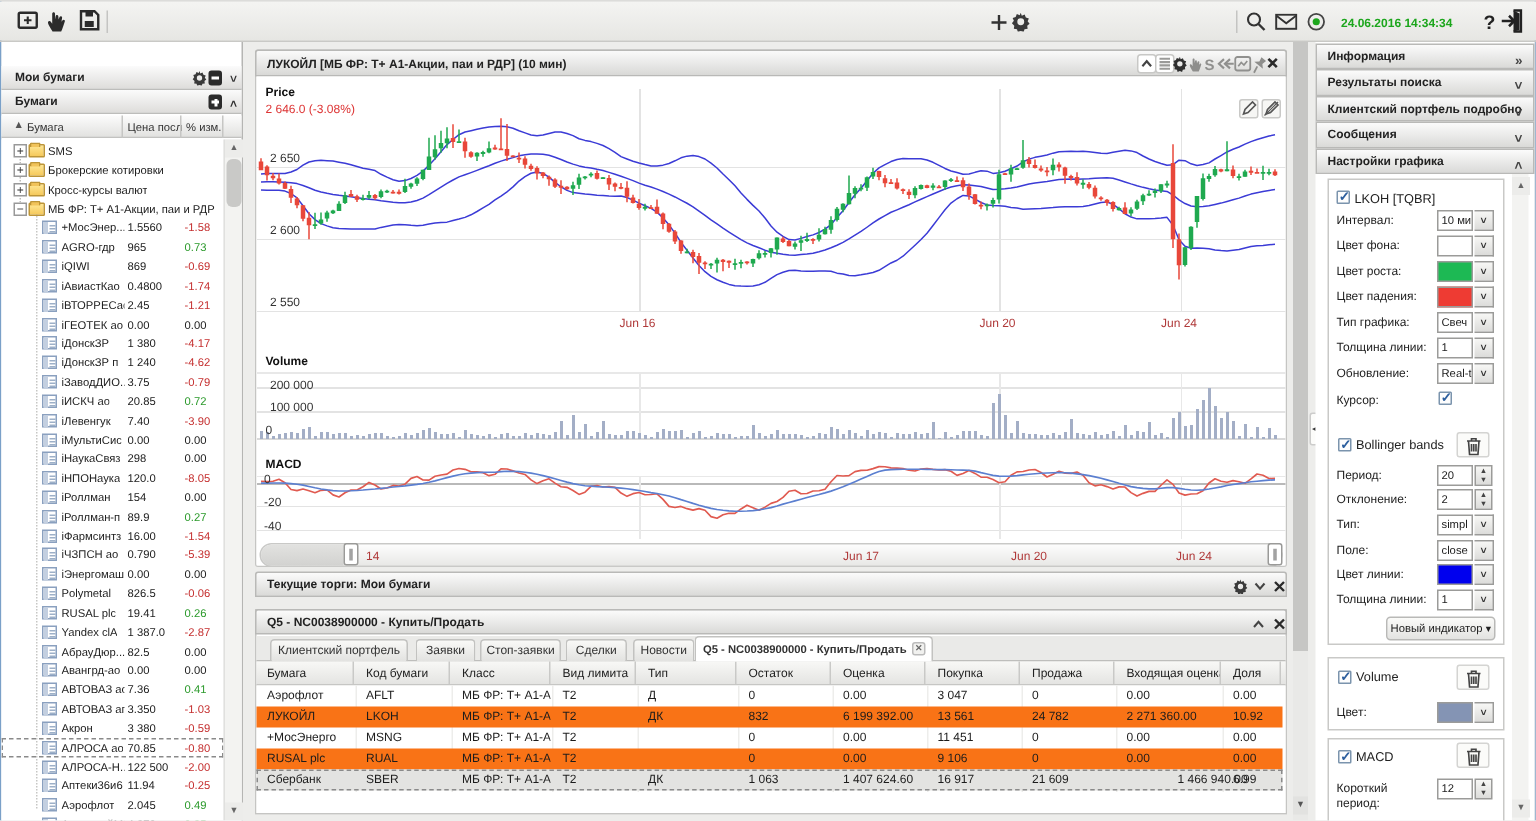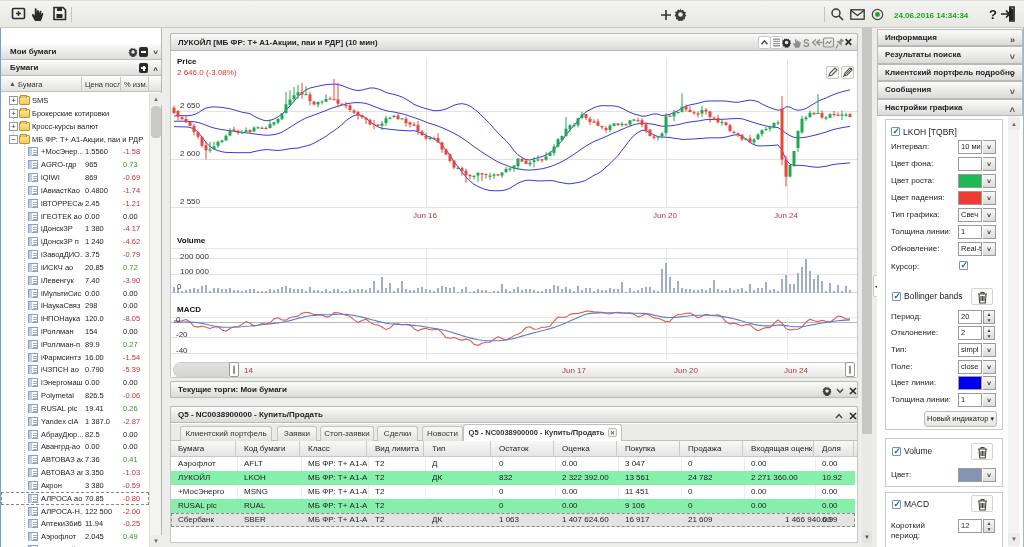--- a/index.html
+++ b/index.html
@@ -58,21 +58,21 @@
 #q5panel{position:absolute;left:170px;top:406px;width:688px;height:137px;background:#fff;border:1px solid #c5c5c3}
 #q5hdr{position:absolute;left:170px;top:406px;width:688px;height:17px}
 #q5tabs{position:absolute;left:171px;top:424px;width:686px;height:17px;background:#eaeae8;border-bottom:1px solid #bebebc}
 .tab{position:absolute;top:2px;height:15px;white-space:nowrap;overflow:hidden;background:linear-gradient(#f9f9f7,#e2e2e0);border:1px solid #c2c2c0;border-bottom:none;border-radius:3px 3px 0 0;font-size:8px;color:#333;line-height:14px;text-align:center}
 .tab.act{top:0;height:17px;background:#fff;font-weight:bold;line-height:16px;z-index:2;font-size:7.5px}
 .tab.act u{text-decoration:none;position:absolute;right:4px;top:3px;width:9px;height:9px;border:1px solid #bbb;border-radius:2px;background:#f1f1ef;color:#666;font-size:6px;line-height:8px;text-align:center}
 #q5thdr{position:absolute;left:171px;top:441px;width:686px;height:16px;background:linear-gradient(#f8f8f6,#e4e4e2);border-bottom:1px solid #c6c6c4}
 .qhc{position:absolute;top:0;height:15px;border-right:1px solid #c9c9c7;font-size:8px;color:#222;line-height:15px;padding-left:7px;overflow:hidden;white-space:nowrap}
 #q5body{position:absolute;left:171px;top:457px;width:686px;height:85px;background:#fff}
 .qrow{position:absolute;left:0;width:684px;height:14px;font-size:8px;line-height:14px;white-space:nowrap}
-.qrow.alt{background:#86efac}
+.qrow.alt{background:#f97316}
 .qrow.qsel{background:#e3e3e1;outline:1px dashed #8a8a8a;outline-offset:-1px}
 .qc{position:absolute;top:0;overflow:hidden;padding-left:7px}
 .qvl{position:absolute;top:0;width:1px;height:71px;background:#ededeb}
 
 #csb{position:absolute;left:862px;top:28px;width:10px;height:519px;background:#e9e9e7}
 #csbthumb{position:absolute;left:862px;top:28px;width:10px;height:406px;background:#c6c6c4}
 #csbdown{position:absolute;left:862px;top:531px;width:10px;height:12px;background:#e2e2e0;color:#555;font-size:6px;line-height:12px;text-align:center}
 #splith{position:absolute;left:873px;top:275px;width:6px;height:22px;background:#fcfcfa;border:1px solid #cccccb;border-radius:2px;font-size:5px;line-height:20px;color:#333;text-align:center}
 
 #sidebar{position:absolute;left:877px;top:28px;width:146px;height:519px;background:#fff}
@@ -645,21 +645,21 @@
       <div class="qc" style="left:573px;width:70px">0.00</div>
       <div class="qc" style="left:644px;width:39px">0.00</div>
     </div>
     <div class="qrow alt" style="top:14px">
       <div class="qc" style="left:0px;width:65px">ЛУКОЙЛ</div>
       <div class="qc" style="left:66px;width:63px">LKOH</div>
       <div class="qc" style="left:130px;width:66px">МБ ФР: Т+ А1-А...</div>
       <div class="qc" style="left:197px;width:56px">Т2</div>
       <div class="qc" style="left:254px;width:66px">ДК</div>
       <div class="qc" style="left:321px;width:62px">832</div>
-      <div class="qc" style="left:384px;width:62px">2 322 392.00</div>
+      <div class="qc" style="left:384px;width:62px">6 199 392.00</div>
       <div class="qc" style="left:447px;width:62px">13 561</div>
       <div class="qc" style="left:510px;width:62px">24 782</div>
       <div class="qc" style="left:573px;width:70px">2 271 360.00</div>
       <div class="qc" style="left:644px;width:39px">10.92</div>
     </div>
     <div class="qrow" style="top:28px">
       <div class="qc" style="left:0px;width:65px">+МосЭнерго</div>
       <div class="qc" style="left:66px;width:63px">MSNG</div>
       <div class="qc" style="left:130px;width:66px">МБ ФР: Т+ А1-А...</div>
       <div class="qc" style="left:197px;width:56px">Т2</div>

